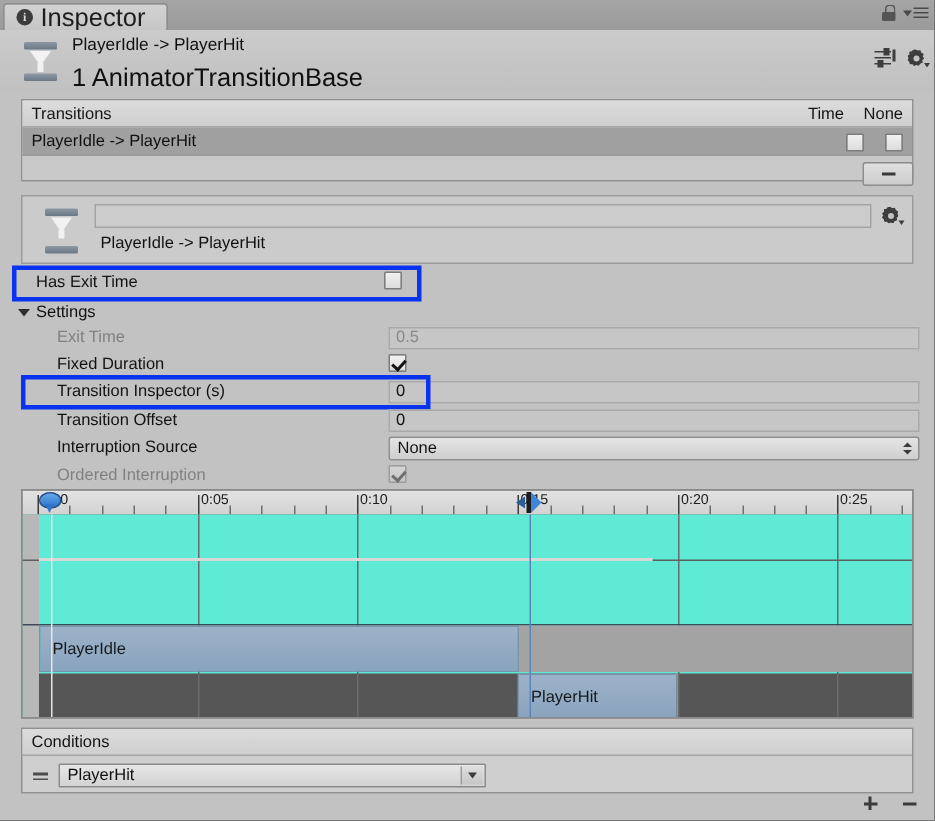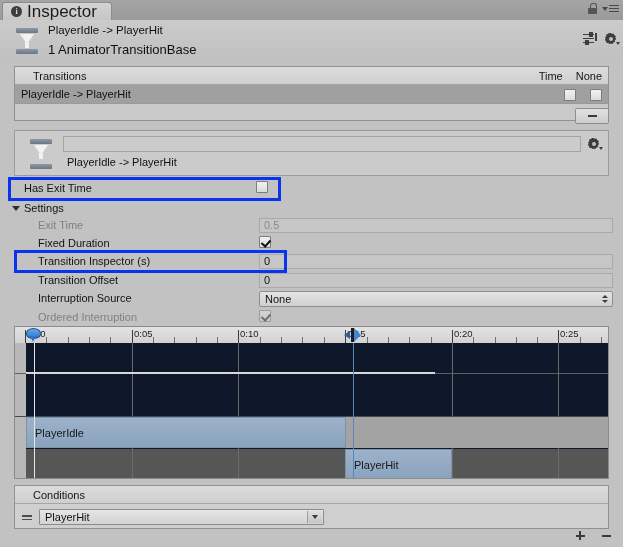--- a/index.html
+++ b/index.html
@@ -110,21 +110,21 @@
   .transition-icon .stem {
     position: absolute; left: 12px; top: 16px;
     width: 4px; height: 6px; background: #f2f2f2;
   }
   .obj-title {
     position: absolute; left: 48px; top: 4px;
     font-size: 11.5px; color: #101010;
   }
   .obj-sub {
     position: absolute; left: 48px; top: 22px;
-    font-size: 13px; color: #101010;
+    font-size: 17px; color: #101010;
   }
   .hdr-icons {
     position: absolute; right: 6px; top: 12px;
     display: flex; align-items: center; gap: 8px;
   }
   .preset-icon { position: relative; width: 13px; height: 12px; }
   .preset-icon i {
     position: absolute; left: 0; height: 1.7px; background: #3d3d3d; display: block;
   }
   .preset-icon i:nth-child(1) { top: 1px;  width: 11px; }
@@ -172,21 +172,21 @@
     position: absolute;
     background: #cfcfcf;
     border: 1px solid #919191;
     box-sizing: border-box;
   }
   .panel-head {
     height: 18px;
     background: linear-gradient(#dcdcdc, #cfcfcf);
     border-bottom: 1px solid #a6a6a6;
     display: flex; align-items: center;
-    padding: 0 18px;
+    padding: 0 6px;
     box-sizing: border-box;
     position: relative;
   }
   .panel-head-label { font-size: 11px; color: #141414; }
   .solo-mute {
     position: absolute; right: 6px; top: 0; height: 18px;
     display: flex; align-items: center; gap: 13px;
     font-size: 11px; color: #141414;
   }
 
@@ -341,21 +341,21 @@
   .tick-minor {
     position: absolute; top: 10px; width: 1px; height: 6px; background: #6f6f6f;
   }
   .tick-label {
     position: absolute; top: 1px;
     font-size: 9.5px; color: #1d1d1d;
     padding-left: 2px;
   }
   .tl-body {
     position: absolute; left: 0; top: 16px; right: 0; bottom: 0;
-    background: #0f172a;
+    background: #5eead4;
     text-align: right;
   }
   .gutter {
     position: absolute; left: 0; top: 0; width: 11px; bottom: 0;
     background: #b8b8b8;
   }
   .gridline {
     position: absolute; top: 0; bottom: 0; width: 1px; background: #6a6a6a;
   }
   .sep-h {

